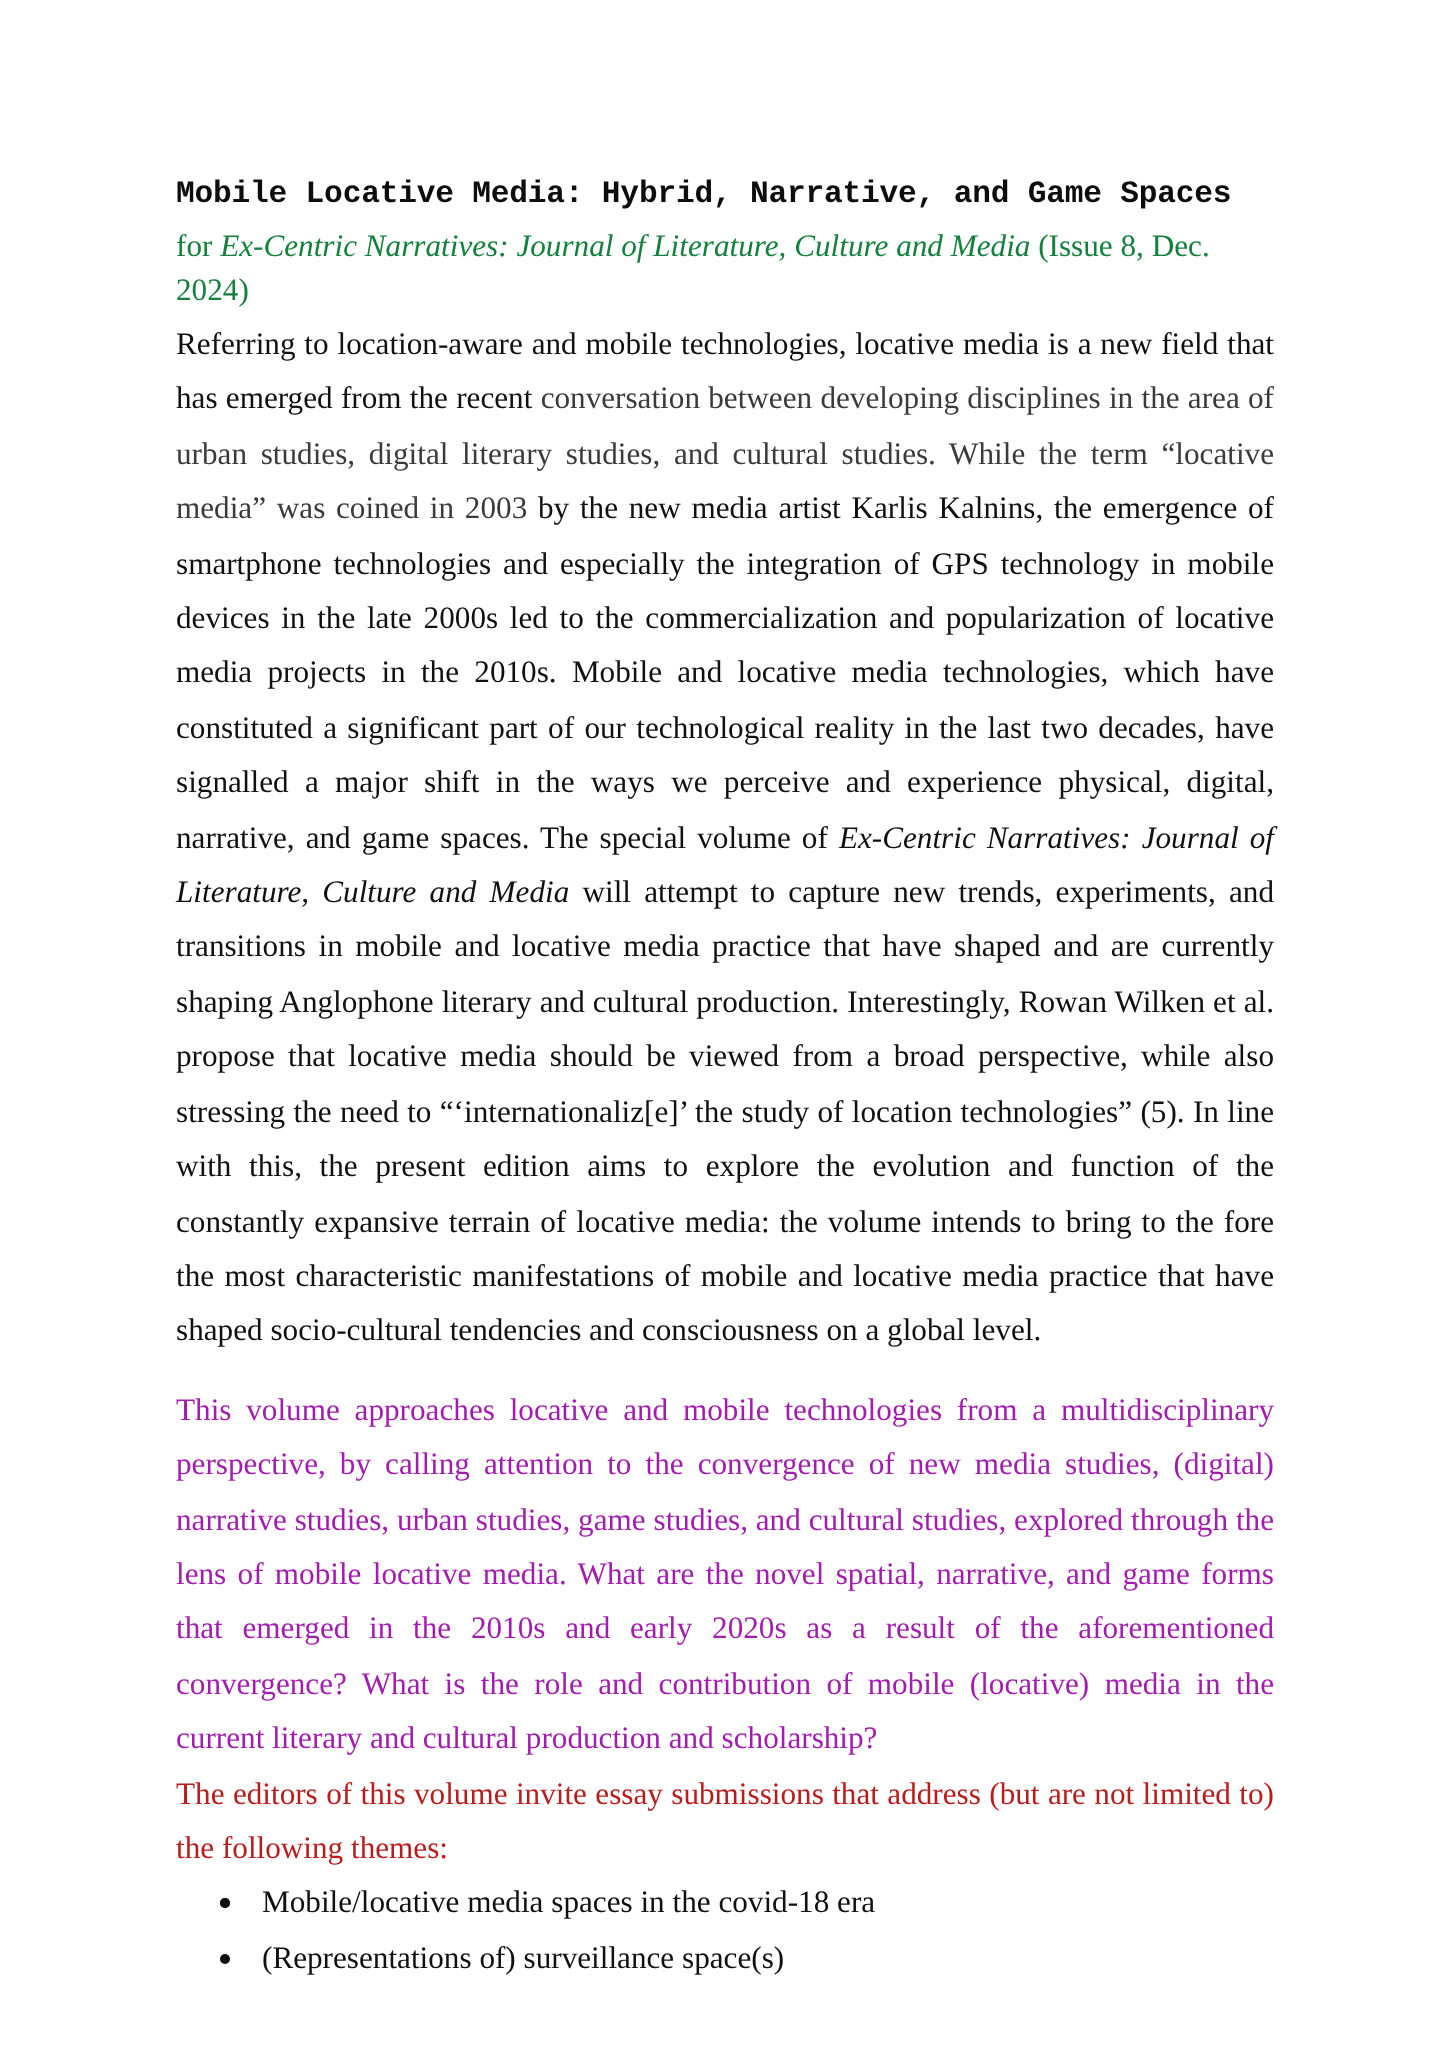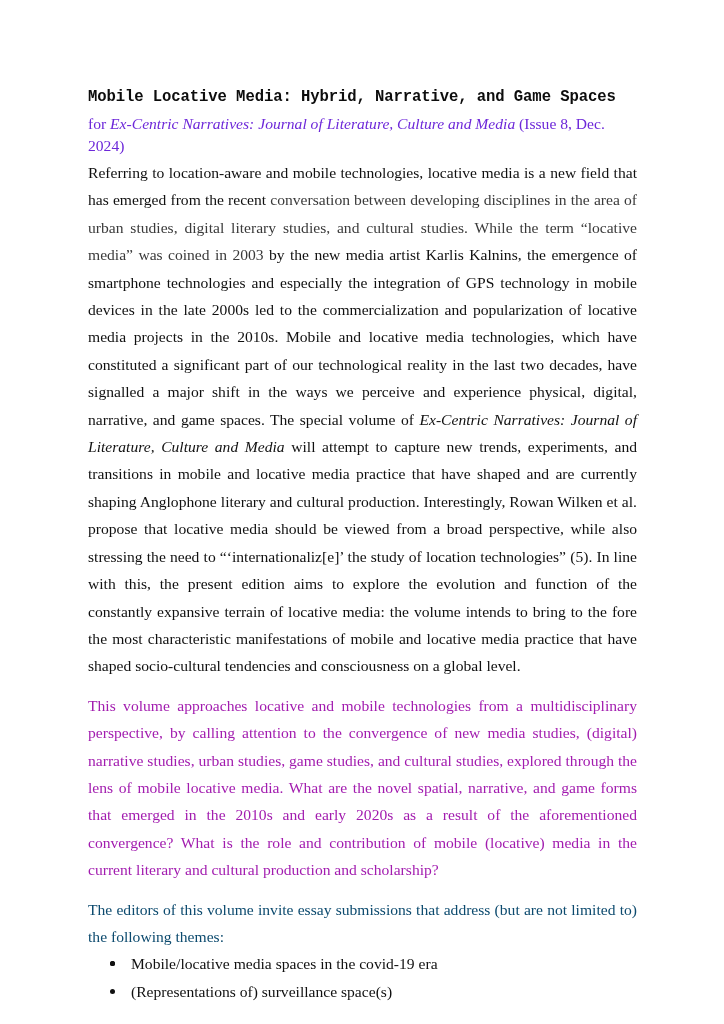--- a/index.html
+++ b/index.html
@@ -27,32 +27,32 @@
     line-height: 22px;
     margin: 0;
     color: #0d0d0d;
     letter-spacing: -0.1px;
     font-family: Liberation Mono, monospace;
   }
   .subtitle {
     font-size: 15.6px;
     line-height: 22px;
     margin: 5px 0 0 0;
-    color: #6d28d9;
+    color: #15803d;
   }
   .subtitle i { font-style: italic; }
   .para {
     font-size: 15.6px;
     line-height: 27.4px;
     text-align: justify;
     margin: 0;
   }
   .p1 { margin-top: 2px; color: #101010; }
   .p2 { margin-top: 12px; color: #a21caf; }
-  .p3 { margin-top: 12px; color: #0c4a6e; }
+  .p3 { color: #b91c1c; }
   .para i { font-style: italic; }
   .bullets {
     list-style: none;
     margin: 0;
     padding: 0;
   }
   .bullet-item {
     position: relative;
     padding-left: 43px;
     font-size: 15.6px;
@@ -84,21 +84,21 @@
   <p class="para p2">This volume approaches locative and mobile technologies from a multidisciplinary perspective, by calling attention to the convergence of new media studies, (digital) narrative studies, urban studies, game studies, and cultural studies, explored through the lens of mobile locative media. What are the novel spatial, narrative, and game forms that emerged in the 2010s and early 2020s as a result of the aforementioned convergence? What is the role and contribution of mobile (locative) media in the current literary and cultural production and scholarship?</p>
 
   <p class="para p3">The editors of this volume invite essay submissions that address (but are not limited to) the following themes:</p>
 
   <ul class="bullets">
     <li class="bullet-item">
       <span class="bullet-dot"></span>
     </li>
     <li class="bullet-item">
       <span class="bullet-dot"></span>
-      <span>Mobile/locative media spaces in the covid-19 era</span>
+      <span>Mobile/locative media spaces in the covid-18 era</span>
     </li>
     <li class="bullet-item">
       <span class="bullet-dot"></span>
       <span>(Representations of) surveillance space(s)</span>
     </li>
   </ul>
 
 </div>
 
 </body></html>

